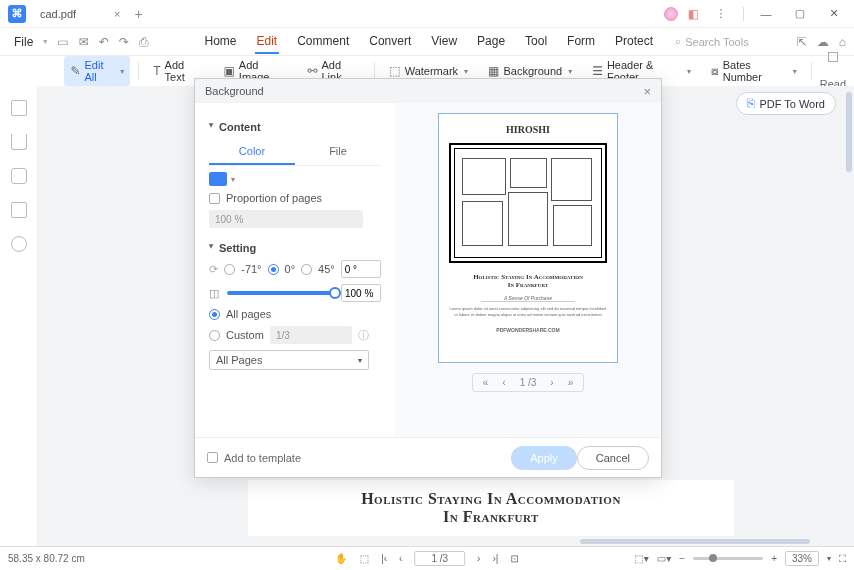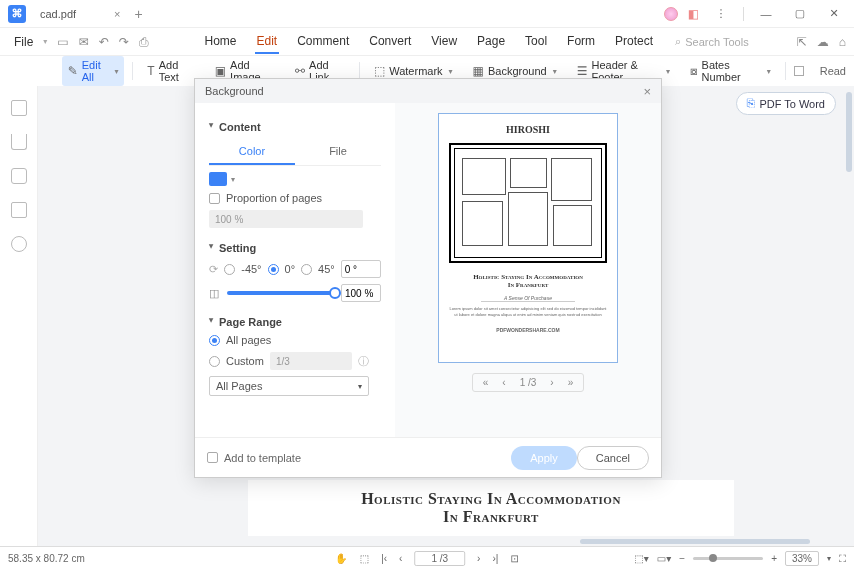--- a/index.html
+++ b/index.html
@@ -24,21 +24,21 @@
 .menu-tab.active { color: #c2410c; border-bottom: 2px solid #3b82f6; }
 .search-tools { margin-left: 16px; display: flex; align-items: center; gap: 4px; color: #aaa; font-size: 11px; }
 .menubar-right { margin-left: auto; display: flex; gap: 10px; color: #888; }
 
 
 .toolbar { height: 30px; display: flex; align-items: center; padding: 0 8px; gap: 8px; }
 .tool-btn { display: flex; align-items: center; gap: 4px; font-size: 11px; color: #333; padding: 3px 6px; cursor: pointer; border-radius: 3px; }
 .tool-btn.primary { background: #dbeafe; color: #2563eb; }
 .tool-ico { color: #666; font-size: 12px; }
 .caret::after { content: "▾"; font-size: 8px; color: #888; margin-left: 2px; }
-.read-check { display: flex; align-items: center; gap: 16px; font-size: 11px; color: #666; }
+.read-check { display: flex; align-items: center; gap: 16px; font-size: 11px; color: #666; flex-direction: column; }
 .read-check .box { width: 10px; height: 10px; border: 1px solid #aaa; }
 
 
 .workspace { position: absolute; top: 86px; left: 0; right: 0; bottom: 24px; background: #f3f4f6; display: flex; }
 .left-rail { width: 38px; background: #fff; border-right: 1px solid #eee; display: flex; flex-direction: column; align-items: center; gap: 18px; padding-top: 14px; color: #999; }
 .rail-ico { width: 16px; height: 16px; border: 1px solid #bbb; border-radius: 2px; }
 .rail-ico.bm { border-radius: 0 0 3px 3px; border-top: none; }
 .rail-ico.bubble { border-radius: 3px; }
 .rail-ico.circ { border-radius: 50%; }
 .canvas-area { flex: 1; position: relative; }
@@ -234,36 +234,35 @@
       <div class="row">
         <span class="chk"></span>
         <span>Proportion of pages</span>
       </div>
       <div class="pct-box">100  %</div>
 
       <div class="section-label" style="margin-top:14px">Setting</div>
       <div class="row">
         <span style="color:#aaa">⟳</span>
         <span class="radio"></span>
-          <span>-45°</span>
+          <span>-71°</span>
         <span class="radio on"></span>
           <span>0°</span>
         <span class="radio"></span>
           <span>45°</span>
         <input class="num-input" value="0 °" style="">
       </div>
       <div class="slider-row">
         <span class="sl-ico">◫</span>
         <div class="slider">
             <div class="slider-thumb"></div>
           </div>
         <input class="num-input" value="100 %" style="">
       </div>
 
-      <div class="section-label" style="margin-top:14px">Page Range</div>
       <div class="row">
         <span class="radio on"></span>
         <span>All pages</span>
       </div>
       <div class="row">
         <span class="radio"></span>
         <span>Custom</span>
         <div class="pct-box" style="width:82px">1/3</div>
         <span style="color:#bbb">ⓘ</span>
       </div>

